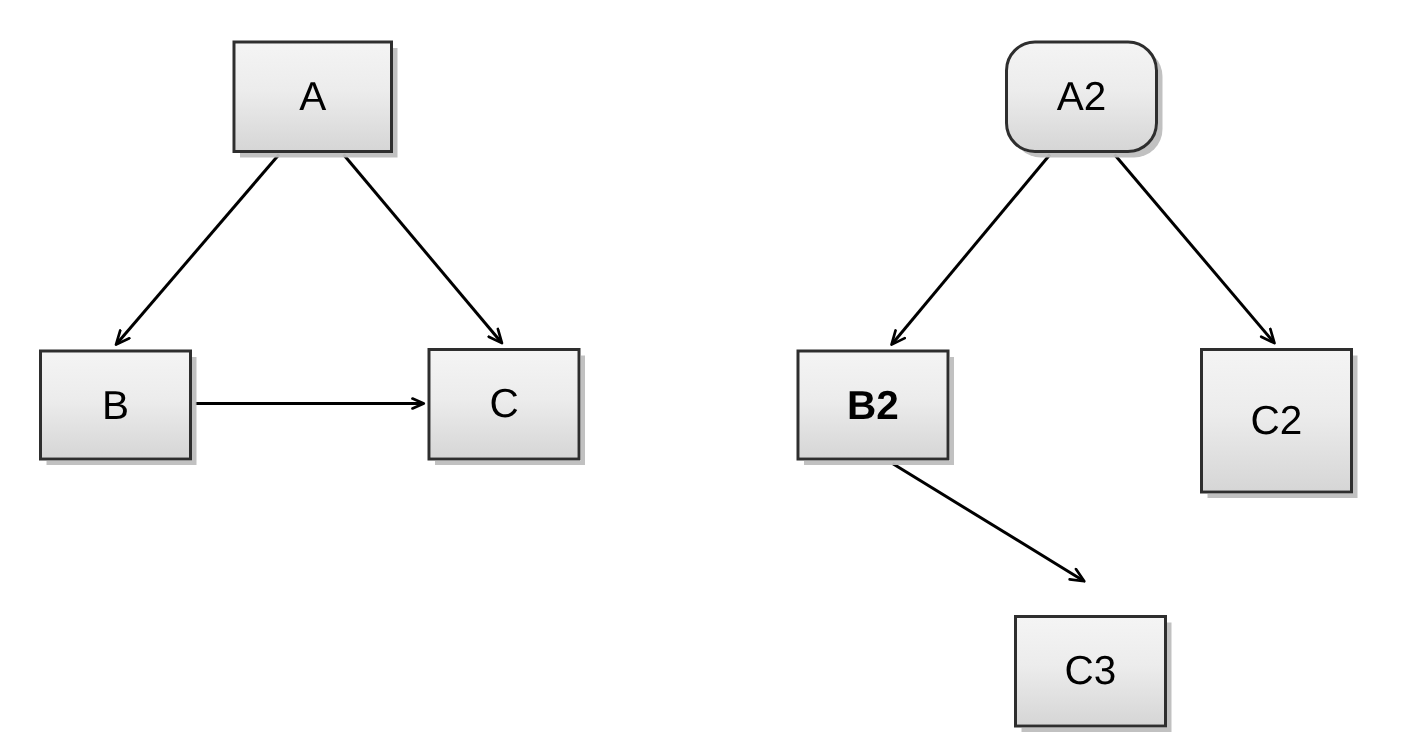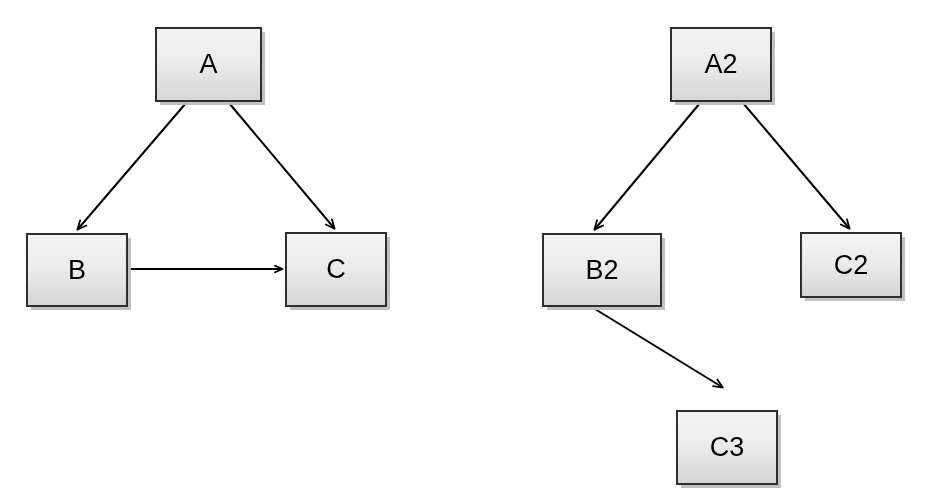--- a/index.html
+++ b/index.html
@@ -69,27 +69,27 @@
   <div id="nodes-group">
       <div class="node" style="left: 155px; top: 27px; width: 107px; height: 75px;">
         <span class="node-label">A</span>
       </div>
       <div class="node" style="left: 26px; top: 233px; width: 102px; height: 74px;">
         <span class="node-label">B</span>
       </div>
       <div class="node" style="left: 285px; top: 232px; width: 102px; height: 75px;">
         <span class="node-label">C</span>
       </div>
-      <div class="node" style="left: 670px; top: 27px; width: 102px; height: 75px;">
+      <div class="node" style="left: 670px; top: 27px; width: 102px; height: 75px; border-radius: 20px;">
         <span class="node-label">A2</span>
       </div>
-      <div class="node" style="left: 542px; top: 233px; width: 120px; height: 74px;">
+      <div class="node" style="left: 531px; top: 233px; width: 102px; height: 74px; font-weight: bold;">
         <span class="node-label">B2</span>
       </div>
-      <div class="node" style="left: 800px; top: 232px; width: 102px; height: 66px;">
+      <div class="node" style="left: 800px; top: 232px; width: 102px; height: 97px;">
         <span class="node-label">C2</span>
       </div>
       <div class="node" style="left: 676px; top: 390px; width: 102px; height: 75px; margin-top: 20px;">
         <span class="node-label">C3</span>
       </div>
     </div>
 
 </div>
 
 </body></html>

